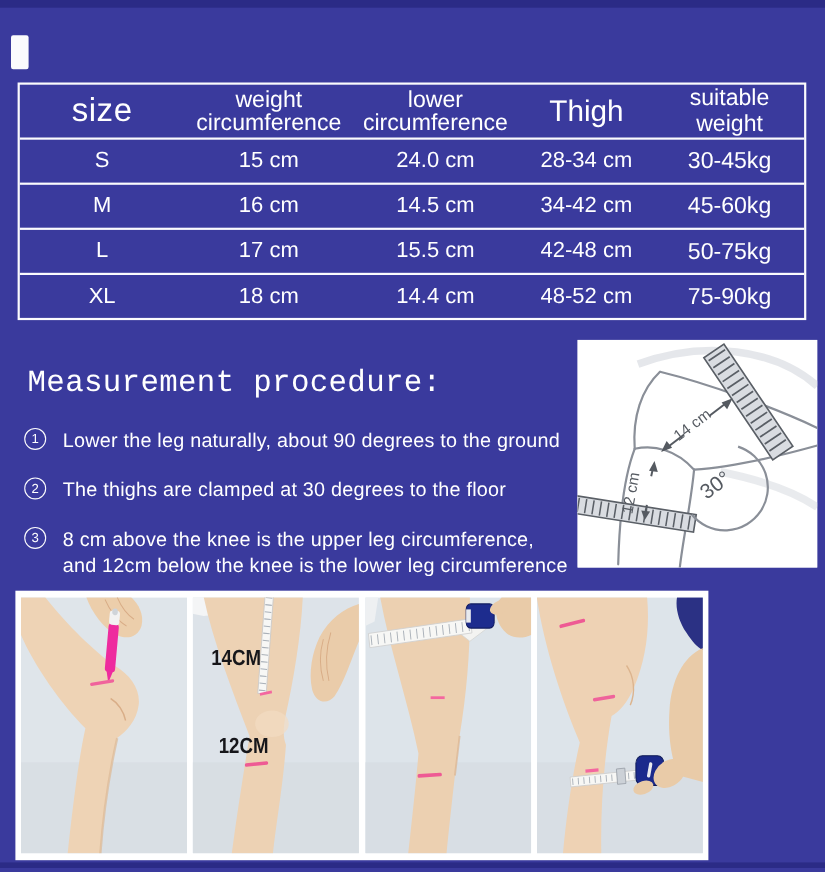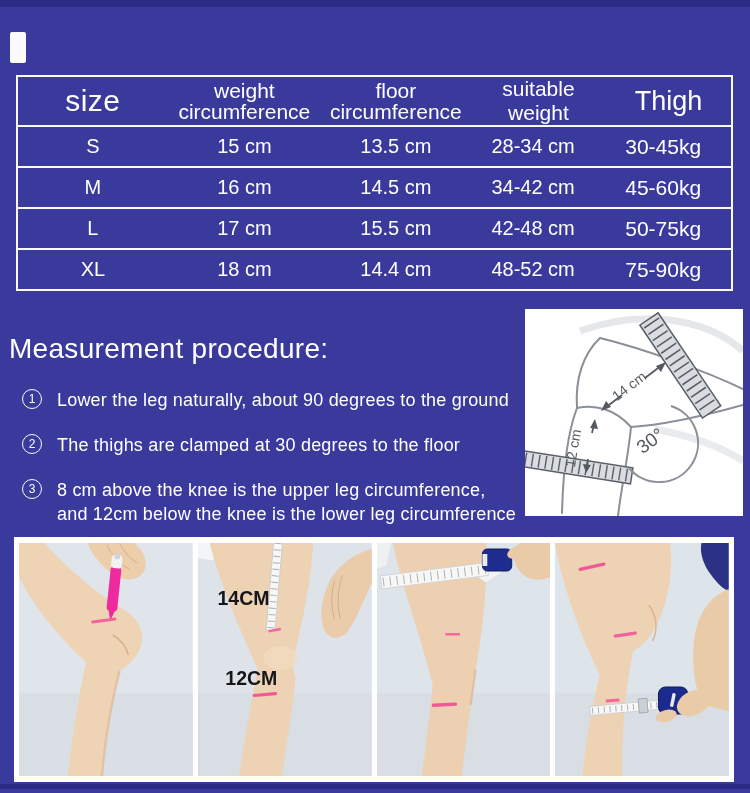--- a/index.html
+++ b/index.html
@@ -26,36 +26,36 @@
   .c1{width:21%;} .c2{width:21.5%;} .c3{width:21%;} .c4{width:17.5%;} .c5{width:19%;}
   .h-size{font-size:30px;letter-spacing:.5px;}
   .h-two{font-size:21px;line-height:21px;}
   .h-two span{display:block;}
   .h-thigh{font-size:27px;}
   .h-weight{font-size:21px;}
   .d{font-size:20px;}
   .d5{font-size:21px;}
 
   
-  .proc-title{position:absolute;left:9px;top:333px;font-size:28px;letter-spacing:.3px;}
+  .proc-title{position:absolute;left:25px;top:333px;font-size:28px;letter-spacing:.3px;font-family:Liberation Mono, monospace;}
   .steps{position:absolute;left:22px;top:388px;width:505px;}
   .step{display:flex;margin-bottom:21px;}
   .step-num{
     flex:none;width:18px;height:18px;border:1.5px solid #fbfbfd;border-radius:50%;
     font-size:12px;line-height:18px;text-align:center;margin:1px 15px 0 0;
   }
   .step-text{font-size:18px;line-height:24px;letter-spacing:.2px;}
 
   
   .knee-box{position:absolute;left:525px;top:309px;width:218px;height:207px;background:#ffffff;}
   .knee-box svg{display:block;width:100%;height:100%;}
 
   
   .photo-strip{
-    position:absolute;left:14px;top:537px;width:720px;height:245px;
+    position:absolute;left:14px;top:537px;width:630px;height:245px;
     background:#ffffff;box-sizing:border-box;padding:6px 5px;
     display:flex;gap:5px;
   }
   .photo{flex:1;position:relative;overflow:hidden;}
   .photo svg{display:block;width:100%;height:100%;}
 </style>
 </head>
 <body>
 
 <div class="page">
@@ -64,31 +64,31 @@
   <div class="corner-mark"></div>
 
   <div class="size-table">
     <div class="t-row t-head">
       <div class="cell c1 h-size">size</div>
       <div class="cell c2 h-two">
         <span>weight</span>
         <span>circumference</span>
       </div>
       <div class="cell c3 h-two">
-        <span>floor</span>
+        <span>lower</span>
         <span>circumference</span>
       </div>
+      <div class="cell c4 h-thigh">Thigh</div>
       <div class="cell c5 h-weight">suitable weight</div>
-      <div class="cell c4 h-thigh">Thigh</div>
     </div>
 
     <div class="t-row">
       <div class="cell c1 d">S</div>
       <div class="cell c2 d">15 cm</div>
-      <div class="cell c3 d">13.5 cm</div>
+      <div class="cell c3 d">24.0 cm</div>
       <div class="cell c4 d">28-34 cm</div>
       <div class="cell c5 d d5">30-45kg</div>
     </div>
     <div class="t-row">
       <div class="cell c1 d">M</div>
       <div class="cell c2 d">16 cm</div>
       <div class="cell c3 d">14.5 cm</div>
       <div class="cell c4 d">34-42 cm</div>
       <div class="cell c5 d d5">45-60kg</div>
     </div>

